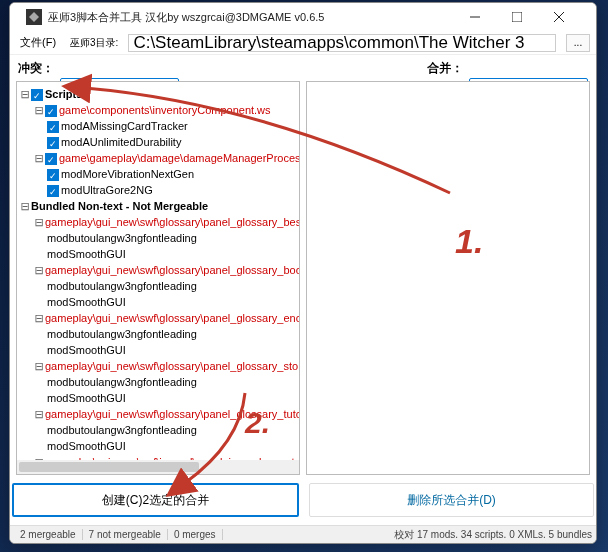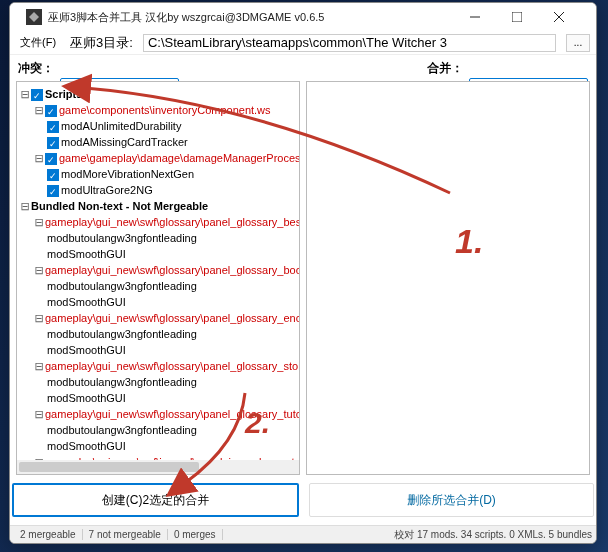--- a/index.html
+++ b/index.html
@@ -6,22 +6,22 @@
   body { font-family: "Segoe UI", "Microsoft YaHei", sans-serif; font-size: 11px; background: #000; width: 608px; height: 552px; position: relative; overflow: hidden; }
   .desktop { width: 608px; height: 552px; background: linear-gradient(135deg, #0a1a3a 0%, #1a3a6a 100%); position: relative; }
   .window { position: absolute; left: 9px; top: 2px; width: 588px; height: 542px; background: #fff; border: 1px solid #888; border-radius: 6px; overflow: hidden; box-shadow: 0 4px 20px rgba(0,0,0,0.3); }
   .titlebar { height: 28px; display: flex; align-items: center; padding: 0 16px; background: #fff; }
   .titlebar .icon { width: 16px; height: 16px; margin-right: 6px; }
   .titlebar .title { flex: 1; font-size: 11px; color: #222; }
   .winbtns { display: flex; }
   .winbtn { width: 42px; height: 28px; display: flex; align-items: center; justify-content: center; color: #222; }
   .menubar { height: 24px; display: flex; align-items: center; padding: 0 6px; gap: 10px; background: #fff; border-bottom: 1px solid #eee; }
   .menubar .menuitem { padding: 2px 4px; font-size: 11px; }
-  .menubar .label { font-size: 13px; }
-  .pathinput { flex: 1; height: 18px; border: 1px solid #ccc; padding: 0 4px; font-size: 13px; background: #fff; }
+  .menubar .label { font-size: 10px; }
+  .pathinput { flex: 1; height: 18px; border: 1px solid #ccc; padding: 0 4px; font-size: 17px; background: #fff; }
   .dots { width: 24px; height: 18px; border: 1px solid #ccc; background: #fafafa; display: flex; align-items: center; justify-content: center; font-size: 10px; }
   .toolbar { height: 26px; display: flex; align-items: center; padding: 0 8px; gap: 6px; }
   .toolbar .lbl { font-weight: bold; font-size: 12px; }
   .toolbar .btn { height: 20px; border: 1px solid #0078d4; background: #fff; color: #222; font-size: 11px; padding: 0 40px; border-radius: 2px; margin-top: 40px; }
   .content { display: flex; height: calc(100% - 28px - 24px - 26px - 50px - 18px); padding: 0 6px; gap: 6px; }
   .panel { flex: 1; border: 1px solid #bbb; background: #fff; overflow: auto; position: relative; }
   .tree { padding: 4px 2px; font-family: Liberation Sans, sans-serif; font-size: 11px; line-height: 16px; }
   .node { white-space: nowrap; }
   .node .exp { display: inline-block; width: 12px; text-align: center; color: #666; cursor: pointer; }
   .node .cb { display: inline-block; width: 12px; height: 12px; border: 1px solid #0078d4; background: #0078d4; position: relative; vertical-align: middle; margin-right: 2px; }
@@ -90,22 +90,22 @@
       <div style="flex:1"></div>
       <span class="lbl">合并：</span>
       <button class="btn">刷新(E)</button>
     </div>
 
     <div class="content">
       <div class="panel">
         <div class="tree">
           <div class="node"><span class="exp">⊟</span><span class="cb"></span><span class="txt bold">Scripts</span></div>
           <div class="node d1"><span class="exp">⊟</span><span class="cb"></span><span class="txt red">game\components\inventoryComponent.ws</span></div>
+          <div class="node d2"><span class="cb"></span><span class="txt">modAMissingCardTracker</span></div>
           <div class="node d2"><span class="cb"></span><span class="txt">modAUnlimitedDurability</span></div>
-          <div class="node d2"><span class="cb"></span><span class="txt">modAMissingCardTracker</span></div>
           <div class="node d1"><span class="exp">⊟</span><span class="cb"></span><span class="txt red">game\gameplay\damage\damageManagerProcessor.ws</span></div>
           <div class="node d2"><span class="cb"></span><span class="txt">modMoreVibrationNextGen</span></div>
           <div class="node d2"><span class="cb"></span><span class="txt">modUltraGore2NG</span></div>
           <div class="node"><span class="exp">⊟</span><span class="txt bold">Bundled Non-text - Not Mergeable</span></div>
           <div class="node d1"><span class="exp">⊟</span><span class="txt red">gameplay\gui_new\swf\glossary\panel_glossary_bestiary</span></div>
           <div class="node d2"><span class="txt">modbutoulangw3ngfontleading</span></div>
           <div class="node d2"><span class="txt">modSmoothGUI</span></div>
           <div class="node d1"><span class="exp">⊟</span><span class="txt red">gameplay\gui_new\swf\glossary\panel_glossary_books.r</span></div>
           <div class="node d2"><span class="txt">modbutoulangw3ngfontleading</span></div>
           <div class="node d2"><span class="txt">modSmoothGUI</span></div>

